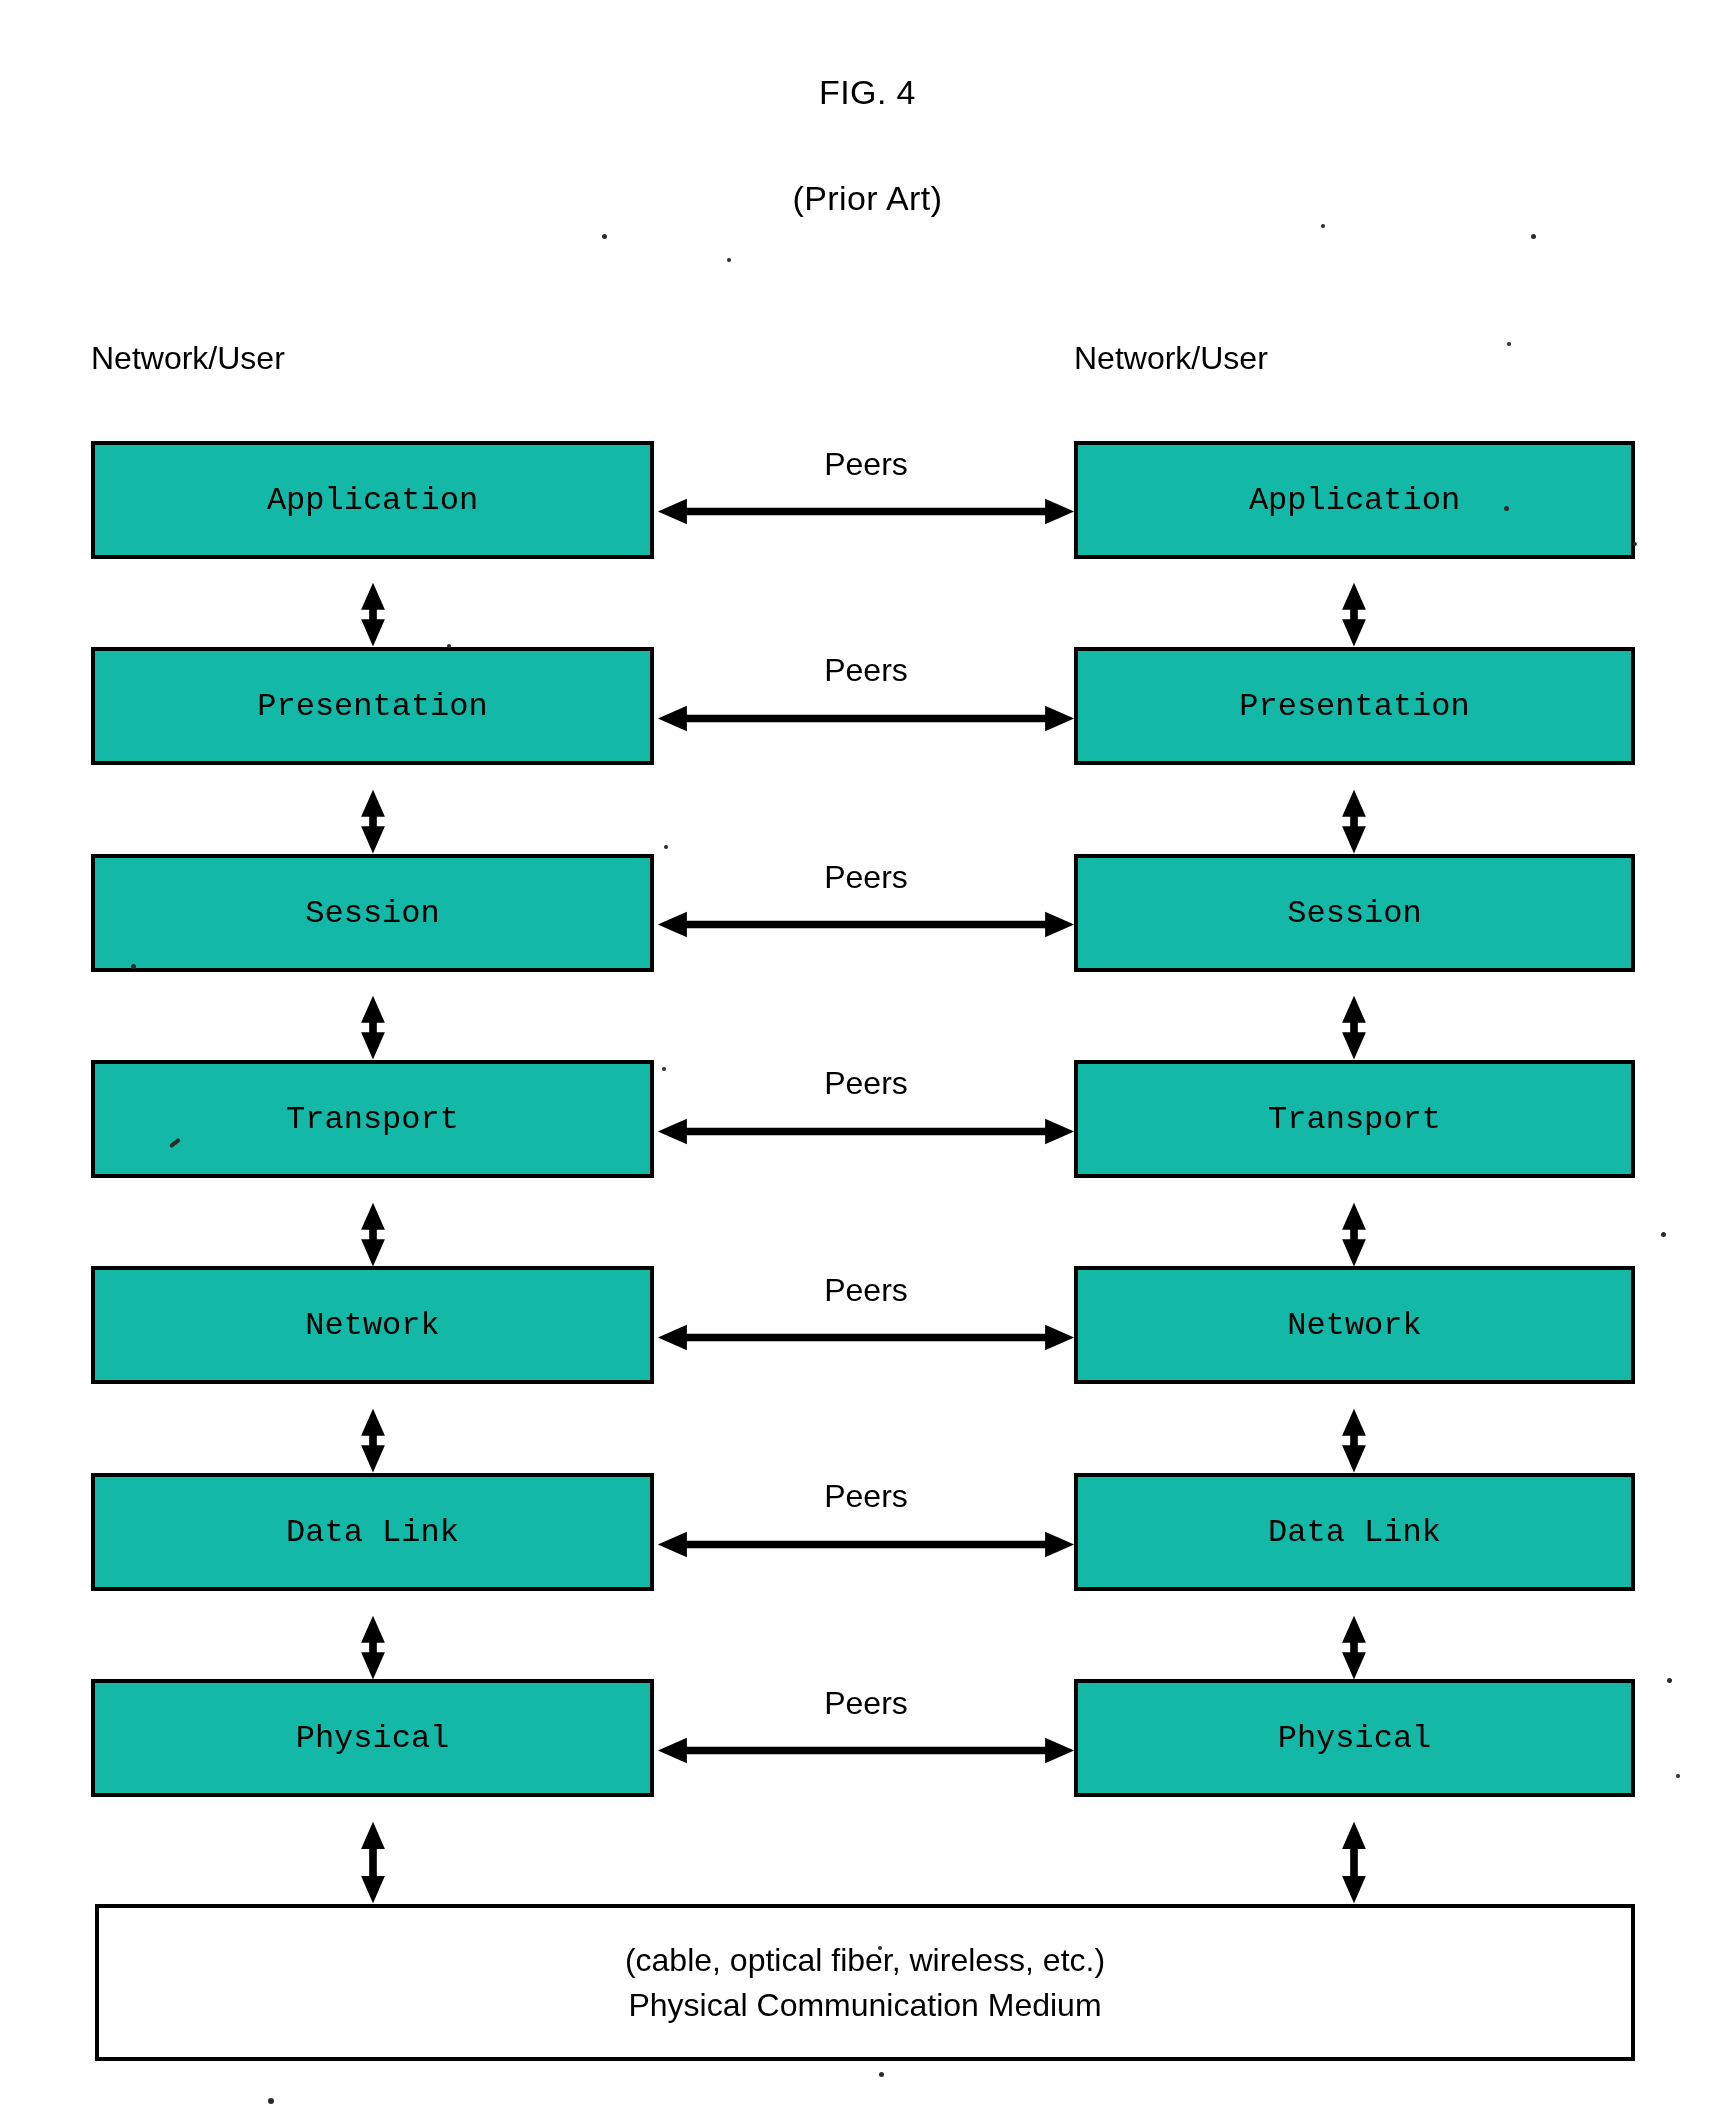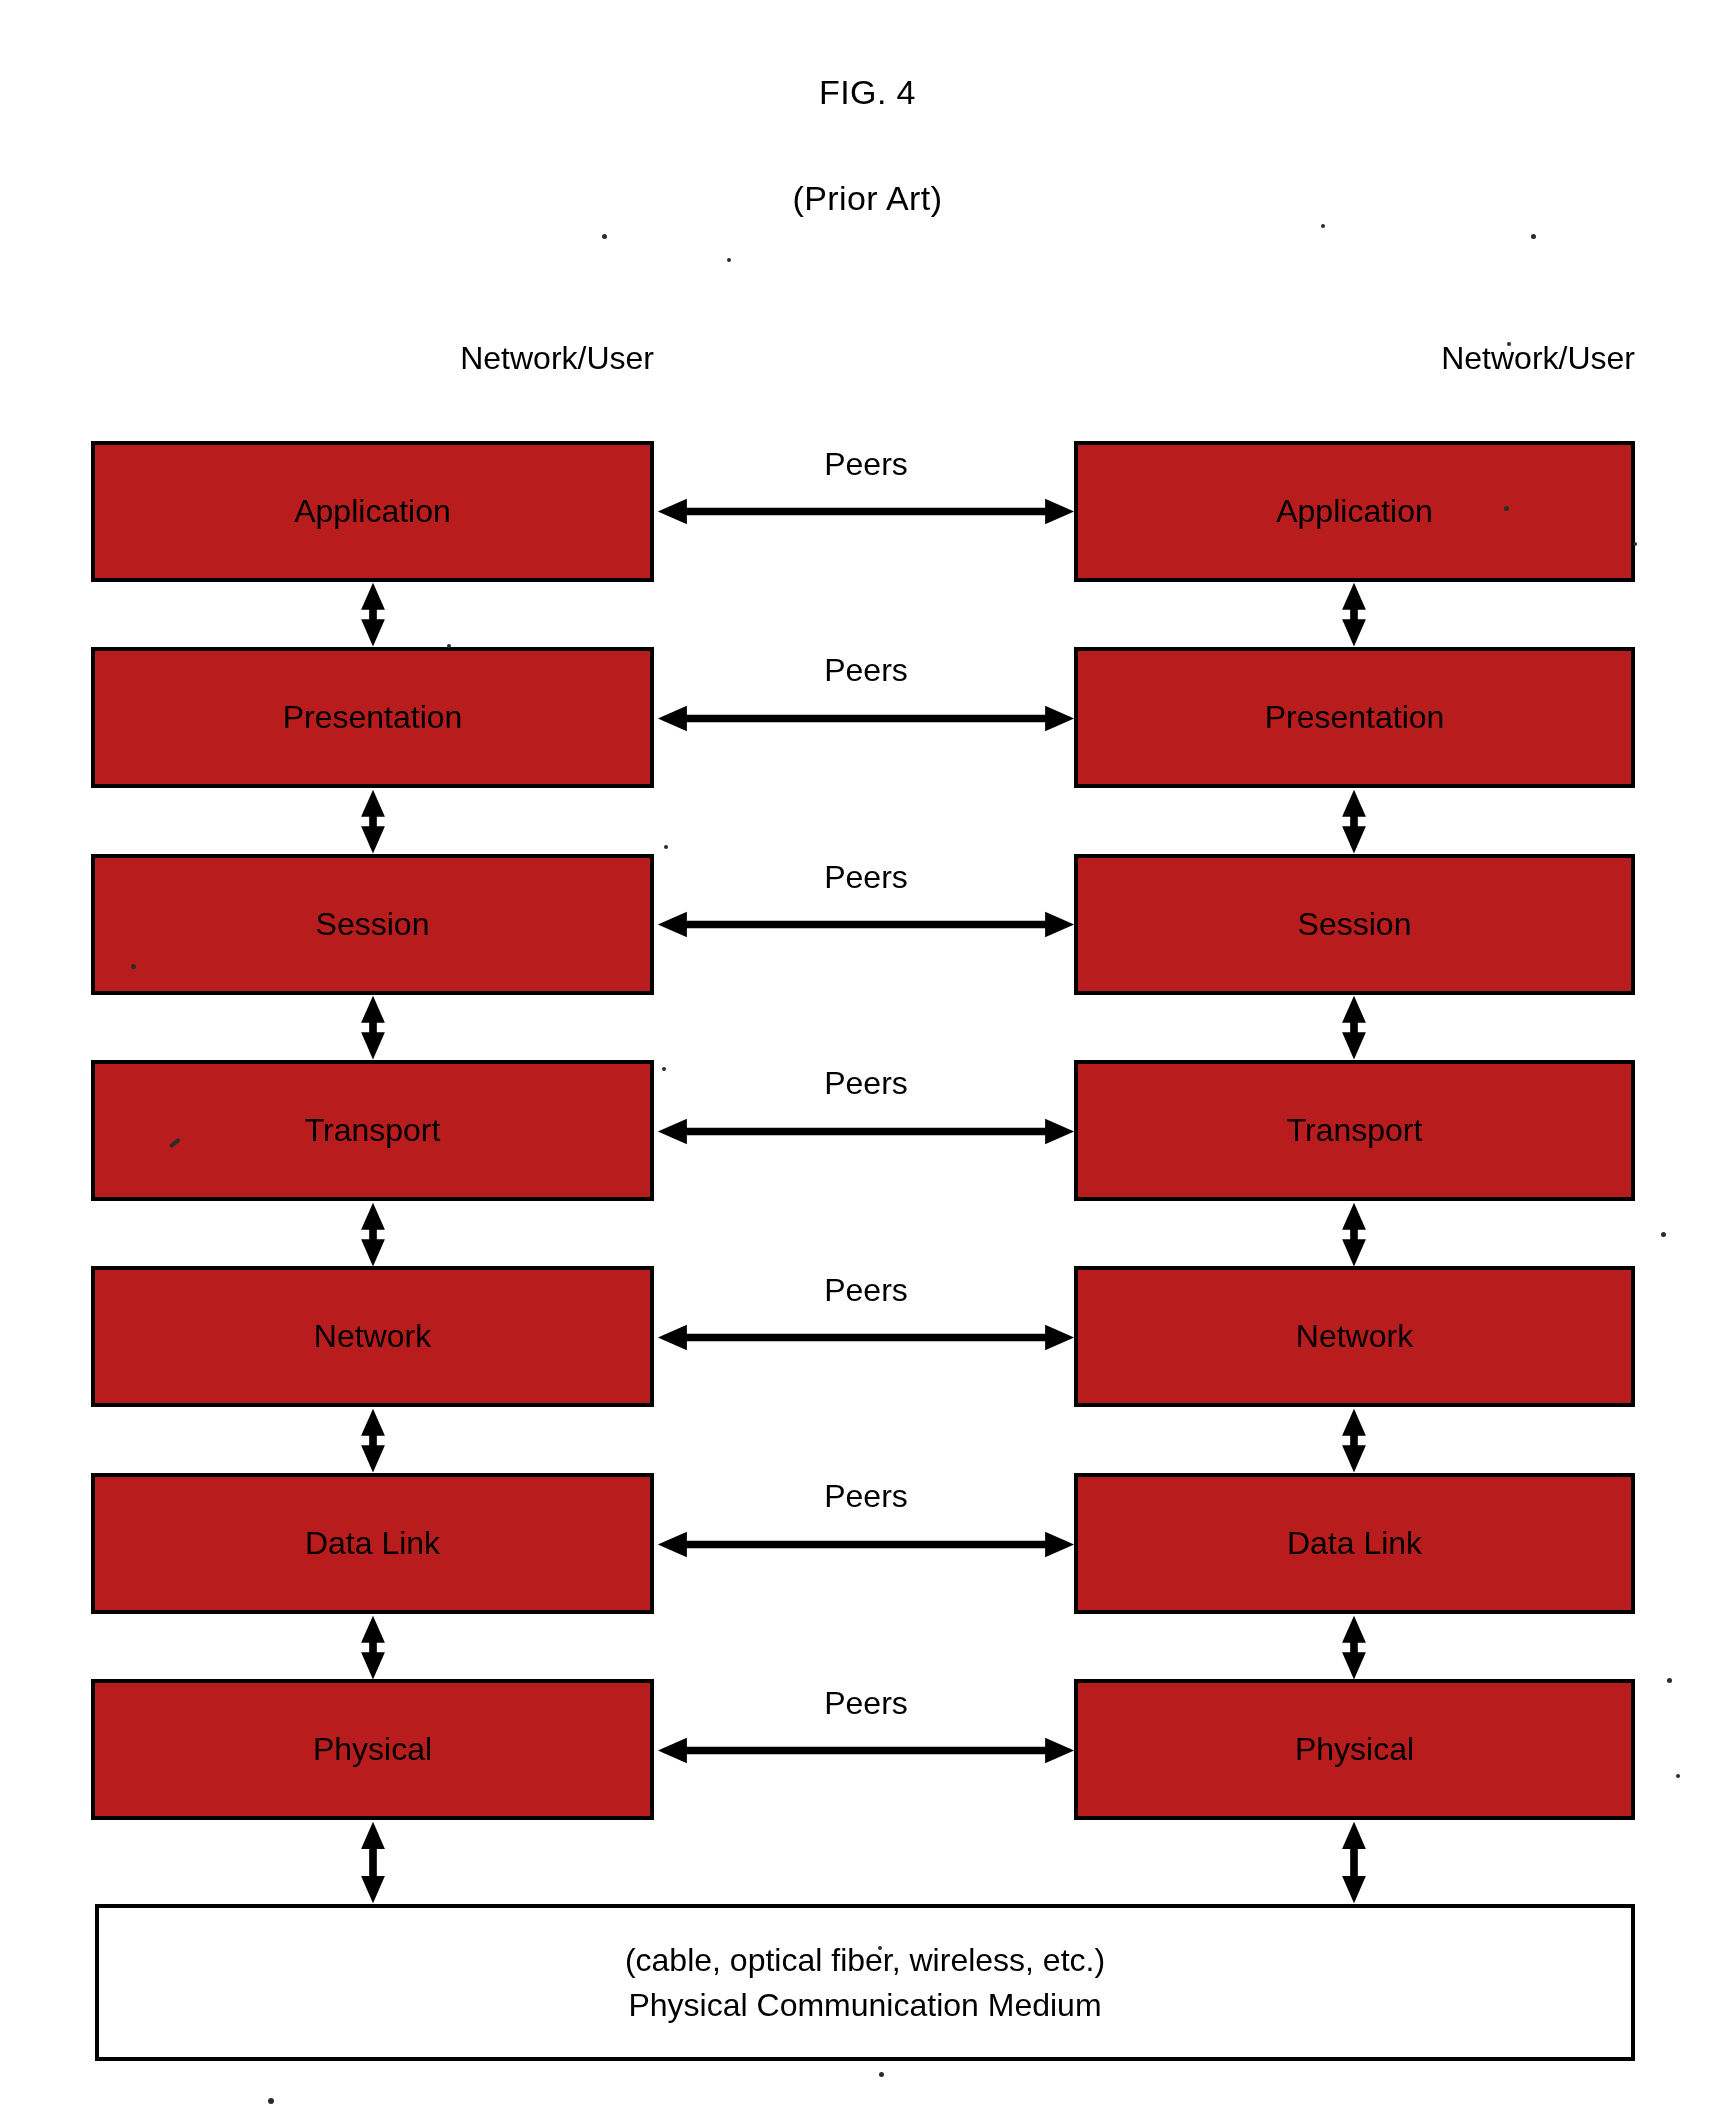--- a/index.html
+++ b/index.html
@@ -26,37 +26,38 @@
     letter-spacing: 0.4px;
   }
   #fig-label  { top: 73px; }
   #prior-art  { top: 179px; }
 
   
   .col-header {
     position: absolute;
     top: 340px;
     font-size: 32px;
-    text-align: right;
+    text-align: left;
     white-space: nowrap;
   }
   #header-left  { left: 91px;  width: 563px; }
   #header-right { left: 1074px; width: 561px; }
 
   
   .layer-box {
     position: absolute;
     box-sizing: border-box;
     border: 4.3px solid #000;
-    background: #b91c1c;
+    background: #14b8a6;
     display: flex;
     align-items: center;
     justify-content: center;
     font-size: 32px;
-    height: 141px;
+    height: 118px;
+    font-family: Liberation Mono, monospace;
   }
   .layer-box.left  { left: 91px;  width: 563px; }
   .layer-box.right { left: 1074px; width: 561px; }
 
   
   #medium-box {
     position: absolute;
     box-sizing: border-box;
     left: 95px;
     width: 1540px;

